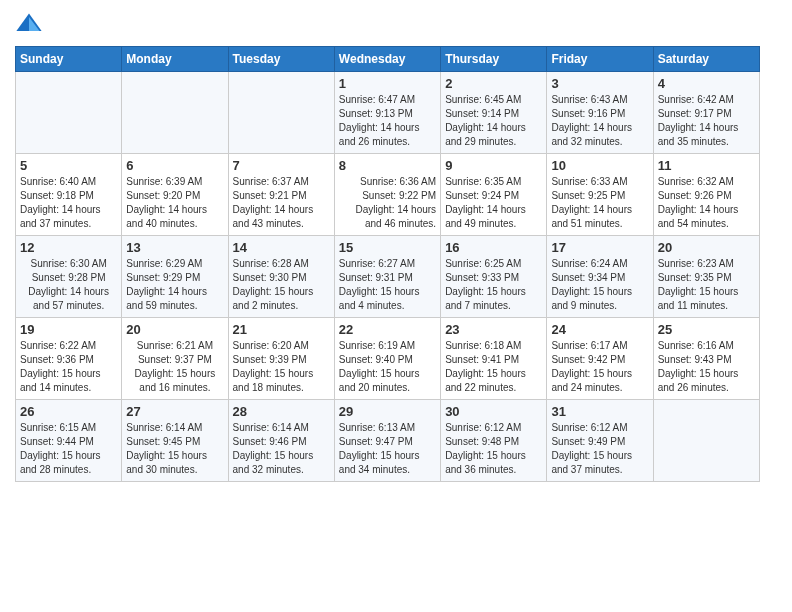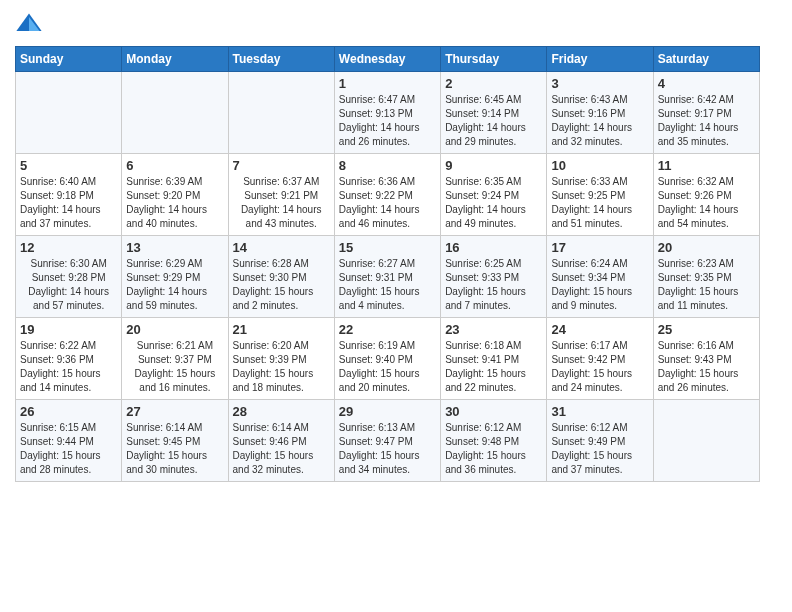--- a/index.html
+++ b/index.html
@@ -173,28 +173,28 @@
           </td>
           <td>
             <span class="day-num">6</span>
             <div class="cell-info" style="white-space: pre-line;">Sunrise: 6:39 AM
 Sunset: 9:20 PM
 Daylight: 14 hours
 and 40 minutes.</div>
           </td>
           <td>
             <span class="day-num">7</span>
-            <div class="cell-info" style="white-space: pre-line; text-align: center;">Sunrise: 6:37 AM
+            <div class="cell-info" style="white-space: pre-line;">Sunrise: 6:37 AM
 Sunset: 9:21 PM
 Daylight: 14 hours
 and 43 minutes.</div>
           </td>
           <td>
             <span class="day-num">8</span>
-            <div class="cell-info" style="white-space: pre-line;">Sunrise: 6:36 AM
+            <div class="cell-info" style="white-space: pre-line; text-align: right;">Sunrise: 6:36 AM
 Sunset: 9:22 PM
 Daylight: 14 hours
 and 46 minutes.</div>
           </td>
           <td>
             <span class="day-num">9</span>
             <div class="cell-info" style="white-space: pre-line;">Sunrise: 6:35 AM
 Sunset: 9:24 PM
 Daylight: 14 hours
 and 49 minutes.</div>

